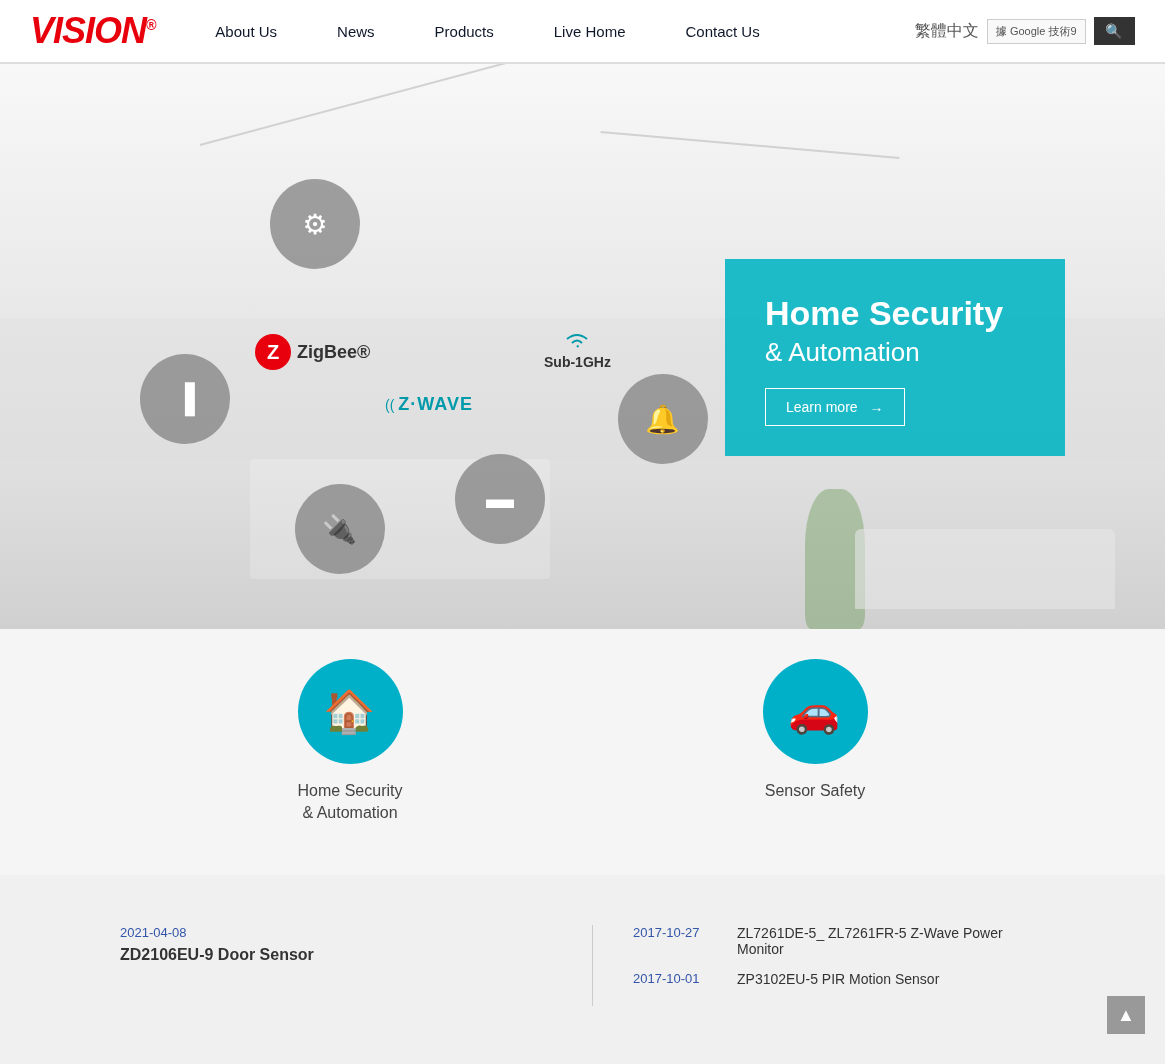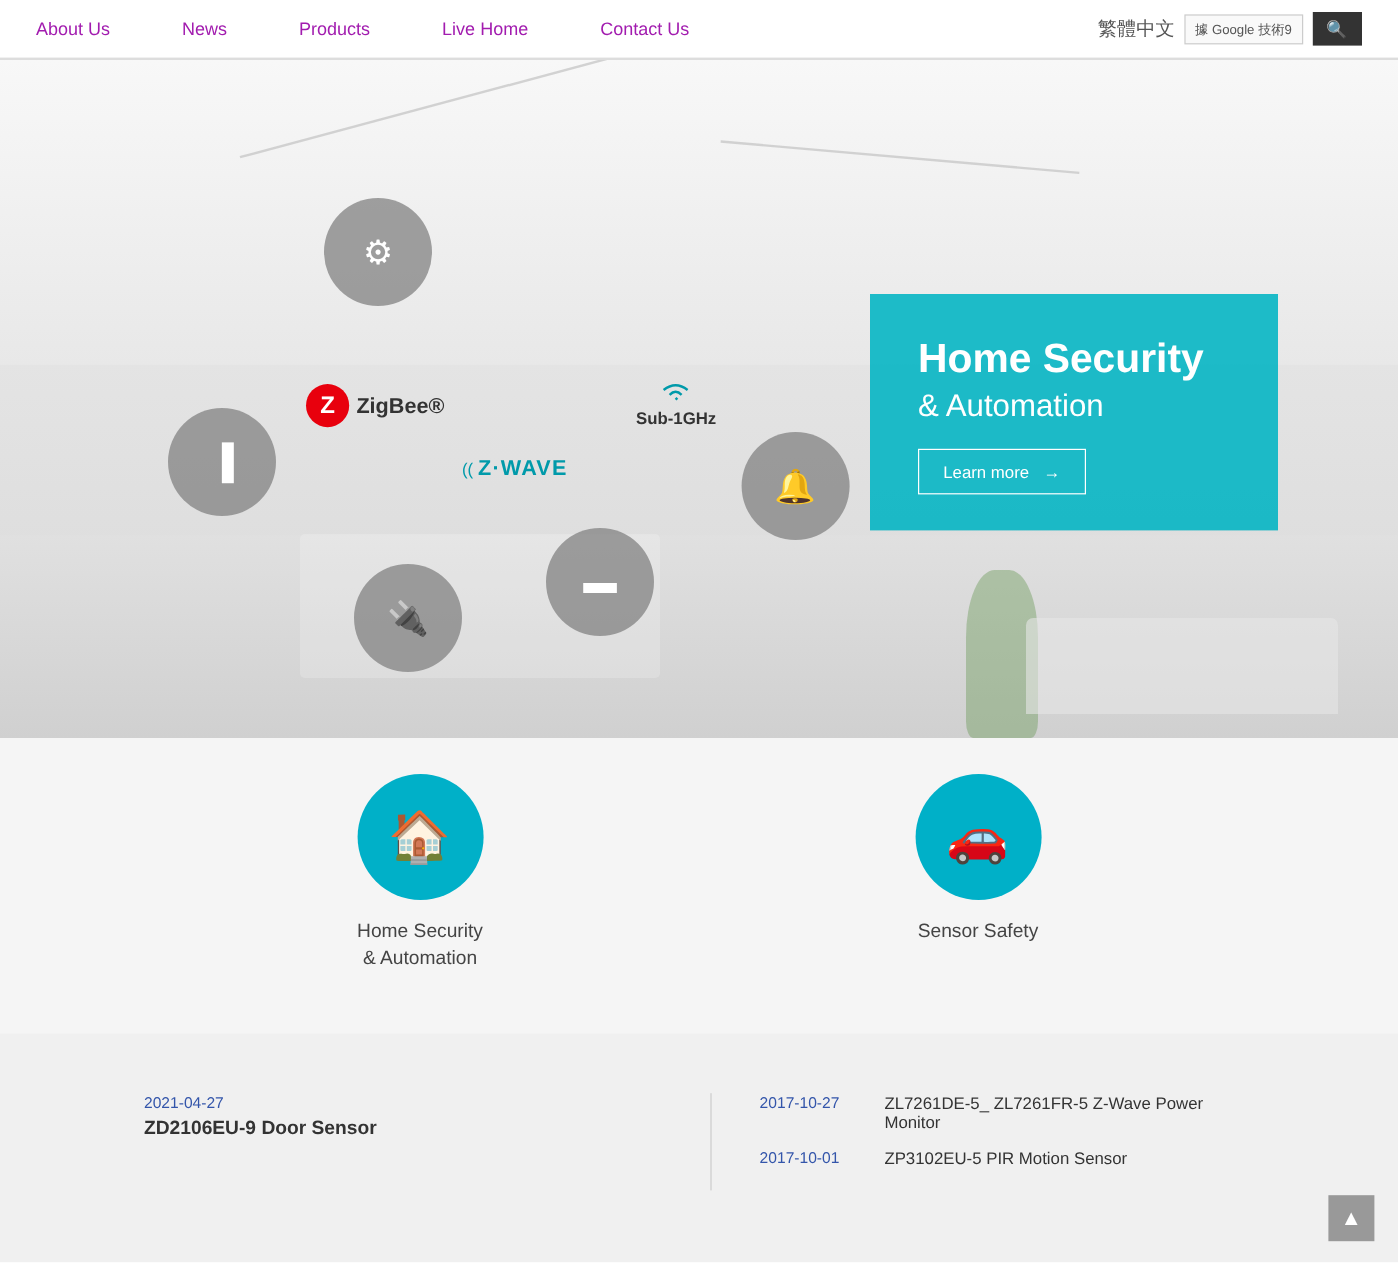--- a/index.html
+++ b/index.html
@@ -25,21 +25,21 @@
       font-size: 14px;
       color: #e8000d;
     }
     .nav {
       display: flex;
       gap: 60px;
       flex: 1;
     }
     .nav-item {
       font-size: 15px;
-      color: #a21caf;
+      color: #0f172a;
       cursor: pointer;
       text-decoration: none;
     }
     .header-right {
       display: flex;
       align-items: center;
       gap: 8px;
       margin-left: auto;
     }
     .lang-link {
@@ -162,21 +162,21 @@
     }
     .zwave-text {
       font-size: 18px;
       font-weight: bold;
       color: #009aaa;
       letter-spacing: 1px;
     }
     .sub1ghz {
       position: absolute;
       top: 265px;
-      left: 530px;
+      left: 544px;
       text-align: center;
     }
     .sub1ghz-wifi {
       font-size: 18px;
       color: #009aaa;
     }
     .sub1ghz-text {
       font-size: 14px;
       font-weight: bold;
       color: #333;
@@ -347,20 +347,23 @@
       width: 300px;
       height: 120px;
       background: rgba(255,255,255,0.2);
       border-radius: 4px;
     }
   </style>
 </head>
 <body>
 
 <div class="header">
+  <div class="logo">
+    <span>VISION</span><sup>®</sup>
+  </div>
   <nav class="nav">
     <a class="nav-item">About Us</a>
     <a class="nav-item">News</a>
     <a class="nav-item">Products</a>
     <a class="nav-item">Live Home</a>
     <a class="nav-item">Contact Us</a>
   </nav>
   <div class="header-right">
     <a class="lang-link">繁體中文</a>
     <div class="google-search-box">
@@ -448,21 +451,21 @@
     </div>
     <div class="category-label">
       <span>Sensor Safety</span>
     </div>
   </div>
 </div>
 
 <div class="news-section">
   <div class="news-columns">
     <div class="news-column-left">
-      <div class="news-date">2021-04-27</div>
+      <div class="news-date">2021-04-08</div>
       <div class="news-headline">ZD2106EU-9 Door Sensor</div>
     </div>
     <div class="news-column-right">
       <div class="news-item-right">
         <div class="news-date">2017-10-27</div>
         <div class="news-item-title">ZL7261DE-5_ ZL7261FR-5 Z-Wave Power Monitor</div>
       </div>
       <div class="news-item-right">
         <div class="news-date">2017-10-01</div>
         <div class="news-item-title">ZP3102EU-5 PIR Motion Sensor</div>

